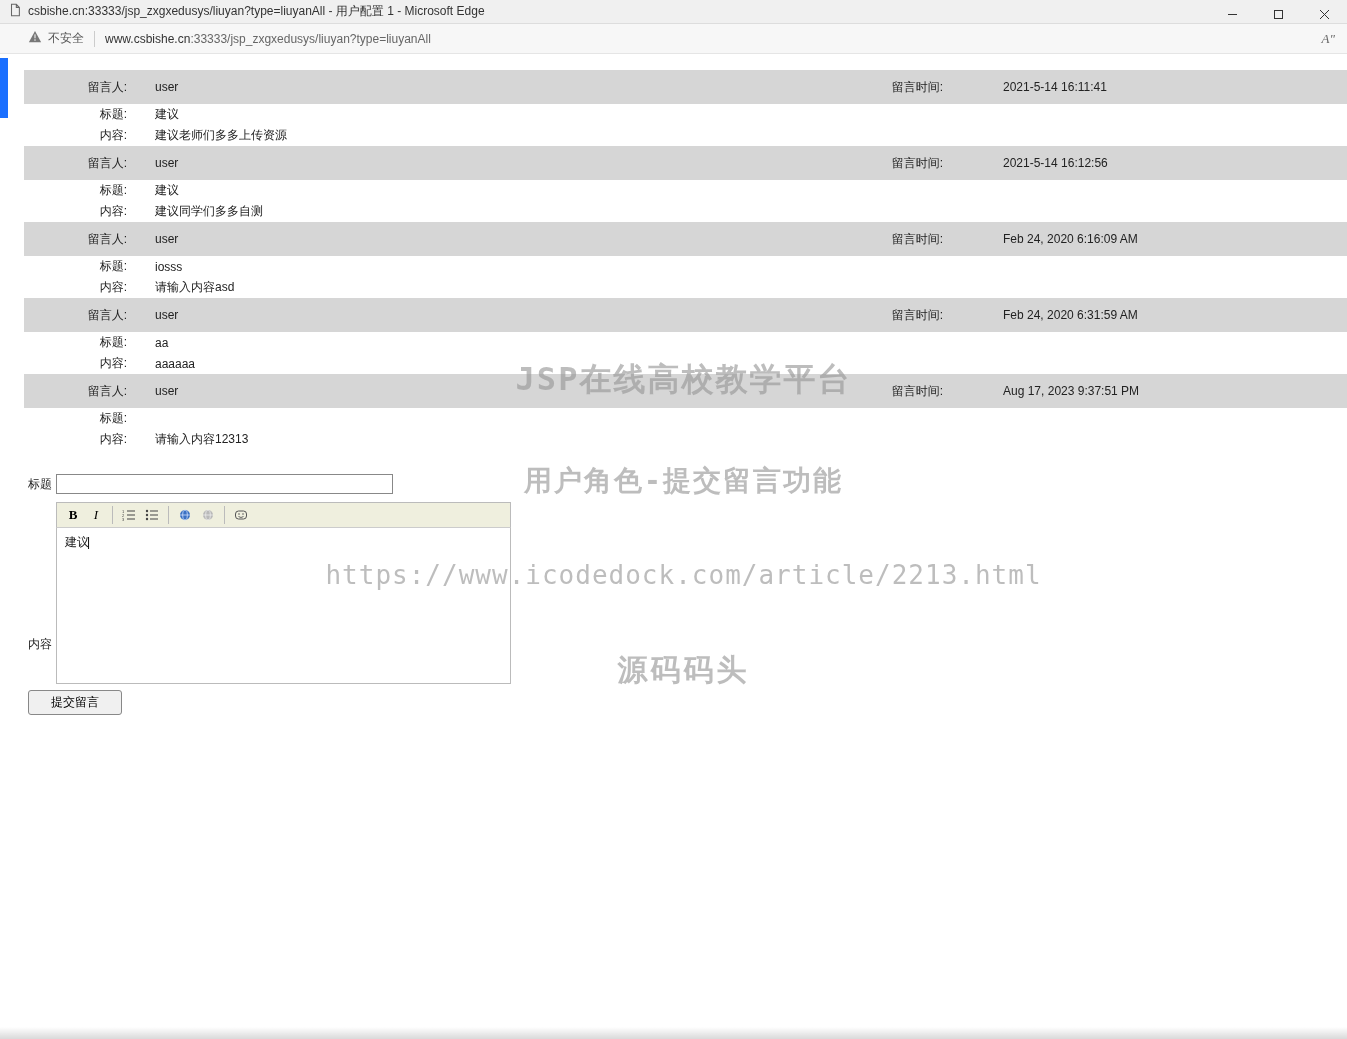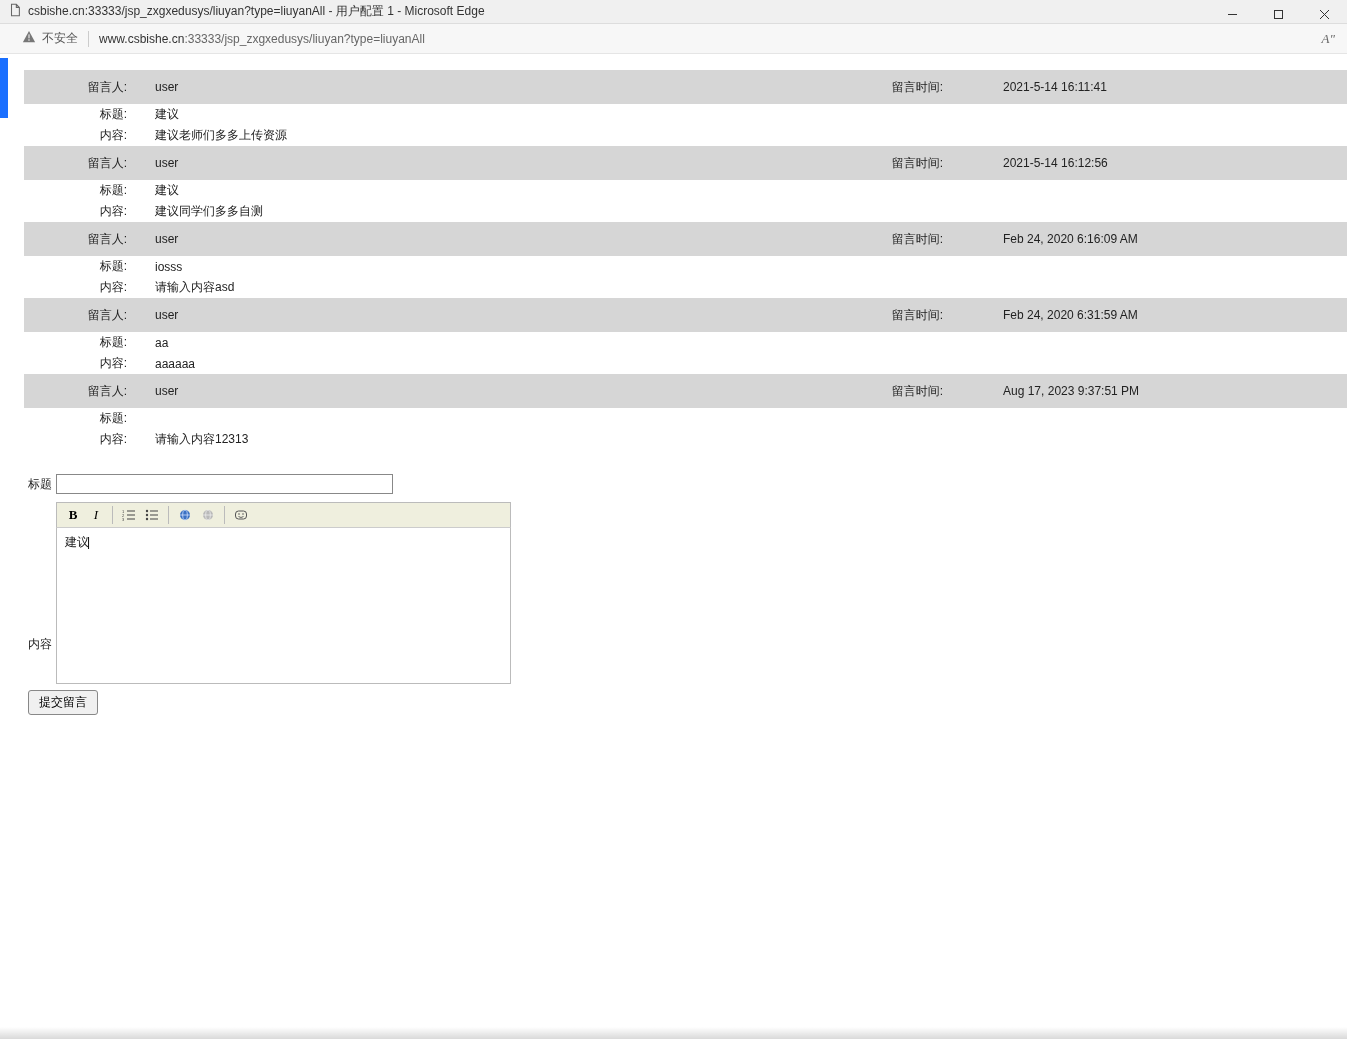--- a/index.html
+++ b/index.html
@@ -43,21 +43,21 @@
       align-items: center;
       justify-content: center;
       color: #555;
     }
     .addr-bar {
       height: 30px;
       background: #f7f7f7;
       border-bottom: 1px solid #e5e5e5;
       display: flex;
       align-items: center;
-      padding: 0 22px 0 22px;
+      padding: 0 22px 0 28px;
       gap: 10px;
       position: relative;
     }
     .insecure {
       display: flex;
       align-items: center;
       gap: 6px;
       color: #555;
       font-size: 12px;
     }
@@ -191,21 +191,21 @@
       height: 156px;
       border: 1px solid #bbb;
       border-top: none;
       padding: 6px 8px;
       font-size: 12px;
       color: #222;
       background: #fff;
     }
     .submit-row { margin-top: 6px; }
     .submit-btn {
-      padding: 3px 10px;
+      padding: 3px 22px;
       font-size: 12px;
       border: 1px solid #888;
       background: #f0f0f0;
       border-radius: 3px;
       cursor: pointer;
     }
     
     .watermark {
       position: absolute;
       left: 0;
@@ -430,15 +430,21 @@
         <div class="editor-body">
           <span class="caret">建议</span>
         </div>
       </div>
     </div>
     <div class="submit-row">
       <button class="submit-btn">提交留言</button>
     </div>
   </div>
 
+  <div class="watermark">
+    <div class="wm-line1">JSP在线高校教学平台</div>
+    <div class="wm-line2">用户角色-提交留言功能</div>
+    <div class="wm-line3">https://www.icodedock.com/article/2213.html</div>
+    <div class="wm-line4">源码码头</div>
+  </div>
 </div>
 
 <div class="bottom-shadow"></div>
 
 </body></html>

